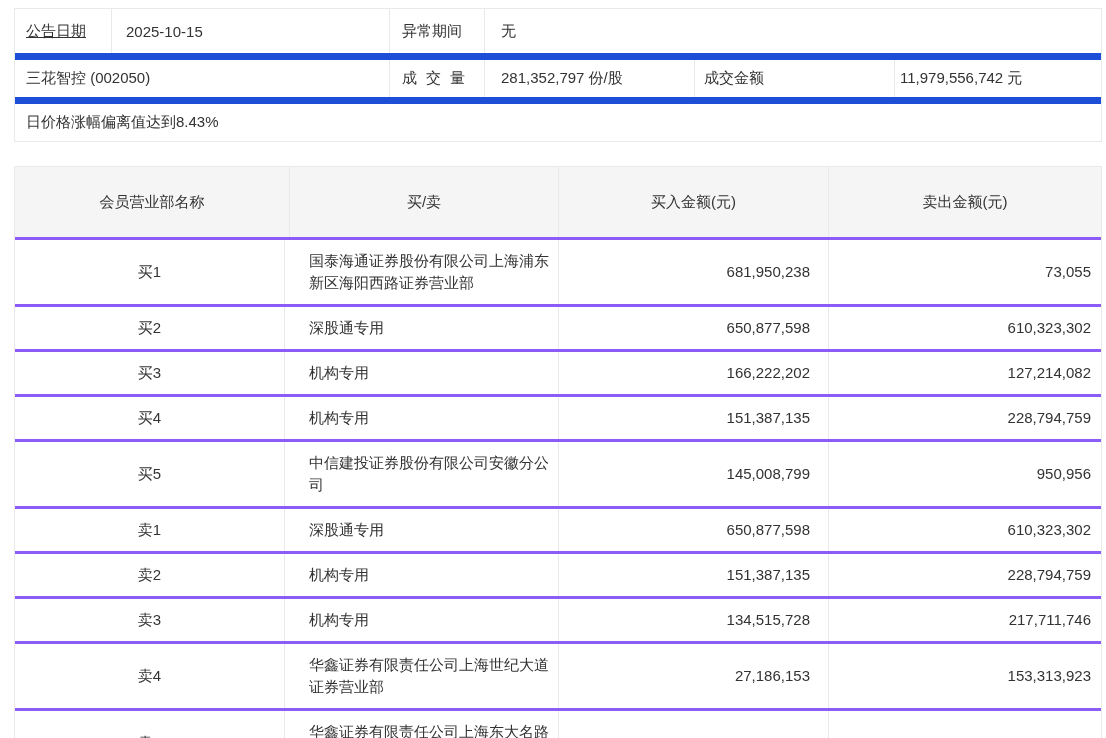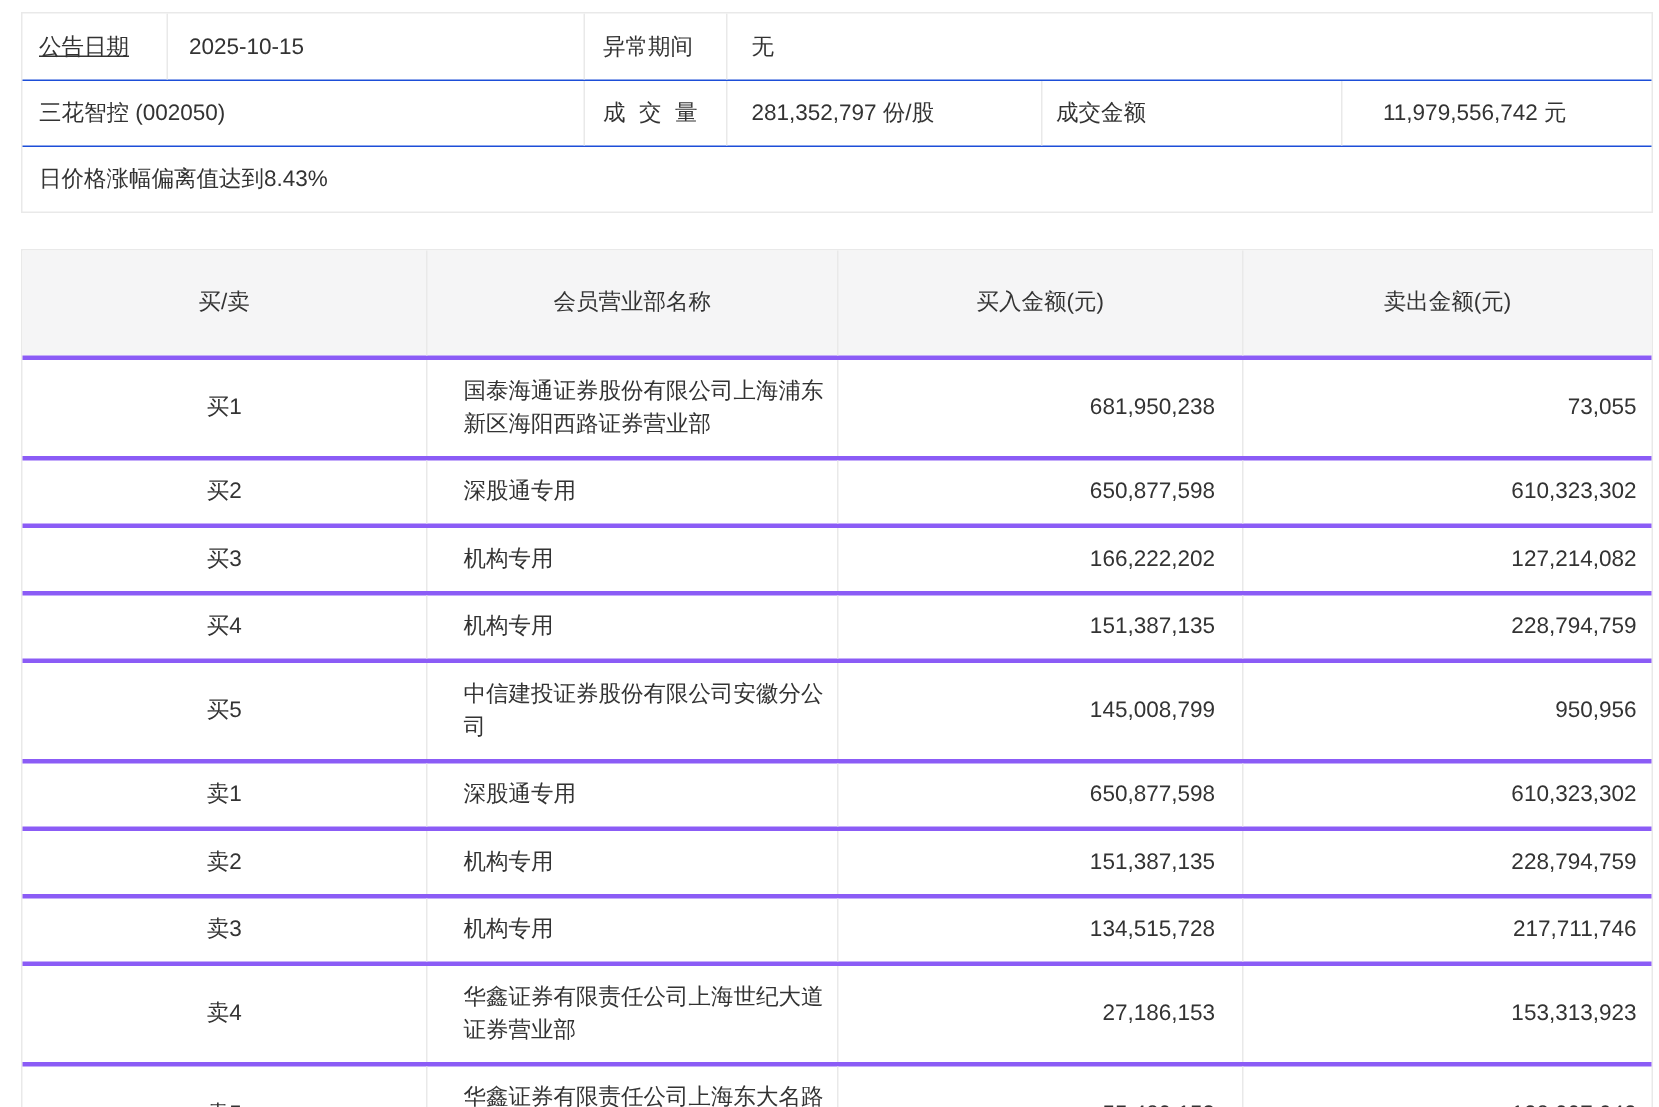--- a/index.html
+++ b/index.html
@@ -18,36 +18,36 @@
   
   .info-panel {
     width: 1088px;
     border: 1px solid #e9e9e9;
   }
   .info-row {
     display: flex;
     height: 44px;
     align-items: center;
   }
-  .info-row + .info-row { border-top: 1px solid #1d4ed8; }
+  .info-row + .info-row { border-top: 7px solid #1d4ed8; }
   .cell {
     height: 100%;
     display: flex;
     align-items: center;
     padding-left: 12px;
   }
   .cell.div { border-left: 1px solid #e9e9e9; }
   .w96  { width: 96px;  padding-left: 11px; text-decoration: underline; }
   .w278 { width: 278px; padding-left: 14px; }
   .w95  { width: 95px;  }
   .w374 { width: 374px; padding-left: 11px; }
   .w210 { width: 210px; padding-left: 16px; }
   .w200 { width: 200px; padding-left: 9px; }
   .grow { flex: 1; padding-left: 16px; }
-  .grow2 { flex: 1; padding-left: 27px; }
+  .grow2 { flex: 1; padding-left: 5px; }
   .jlabel { width: 63px; text-align: justify; text-align-last: justify; }
   .full { width: 100%; padding-left: 11px; }
 
   
   .main-table {
     width: 1088px;
     margin-top: 24px;
     border: 1px solid #e9e9e9;
   }
   .t-row { display: flex; align-items: stretch; }
@@ -103,22 +103,22 @@
       <div class="cell w200 div">成交金额</div>
       <div class="cell grow2 div">11,979,556,742 元</div>
     </div>
     <div class="info-row">
       <div class="cell full">日价格涨幅偏离值达到8.43%</div>
     </div>
   </div>
 
   <div class="main-table">
     <div class="t-row t-head">
+      <div class="tc c-branch" style="justify-content:center; text-align:center; padding-left:0; padding-right:0;">会员营业部名称</div>
       <div class="tc c-side">买/卖</div>
-      <div class="tc c-branch" style="justify-content:center; text-align:center; padding-left:0; padding-right:0;">会员营业部名称</div>
       <div class="tc c-buy head-2line">
         <div>买入金额</div>
         <div>(元)</div>
       </div>
       <div class="tc c-sell head-2line">
         <div>卖出金额</div>
         <div>(元)</div>
       </div>
     </div>
 

